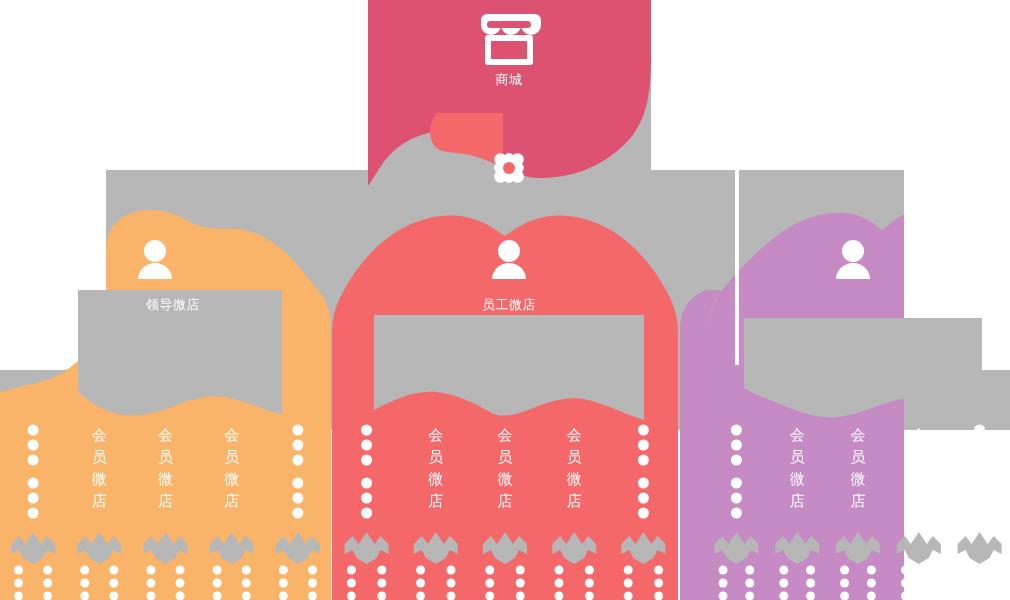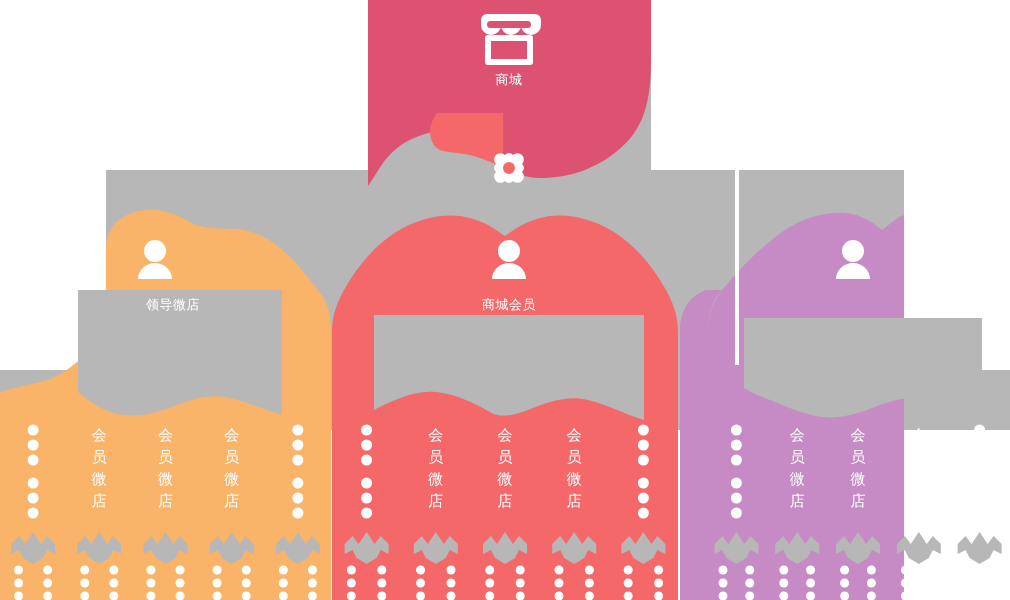--- a/index.html
+++ b/index.html
@@ -300,21 +300,21 @@
       <circle cx="966.224" cy="596" r="4.5" fill="#ffffff"></circle>
       <circle cx="992.976" cy="570" r="4.5" fill="#ffffff"></circle>
       <circle cx="992.976" cy="583" r="4.5" fill="#ffffff"></circle>
       <circle cx="992.976" cy="596" r="4.5" fill="#ffffff"></circle>
     </svg>
 
   <div class="lbl" style="left:459px;top:72px;width:100px;">商城</div>
 
   <div class="lbl" style="left:123px;top:297px;width:100px;">领导微店</div>
 
-  <div class="lbl" style="left:459px;top:297px;width:100px;">商城会员</div>
+  <div class="lbl" style="left:459px;top:297px;width:100px;">员工微店</div>
 
 
   <div id="vlabels">
       <div class="vlabel" title="会员微店" style="left: 90.3px; top: 424px;">
         <span>会</span>
         <span>员</span>
         <span>微</span>
         <span>店</span>
       </div>
       <div class="vlabel" title="会员微店" style="left: 156.5px; top: 424px;">

